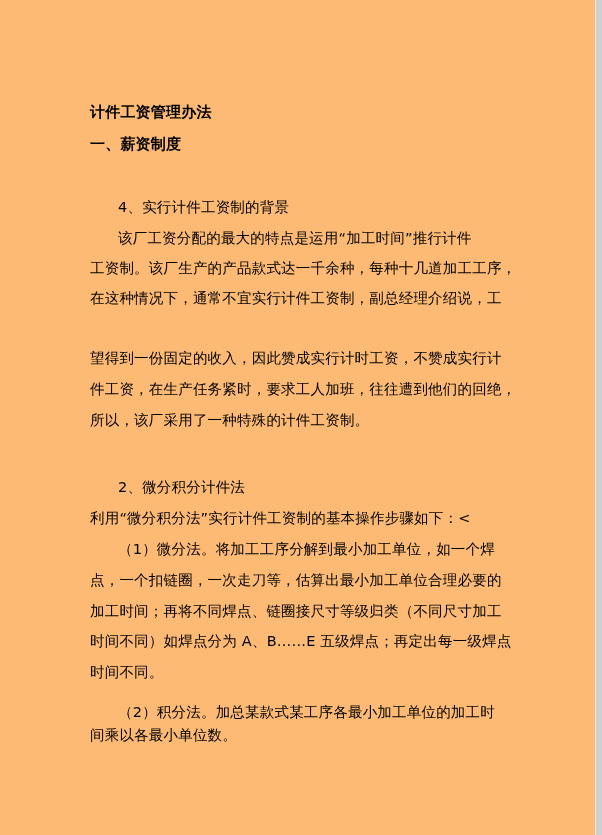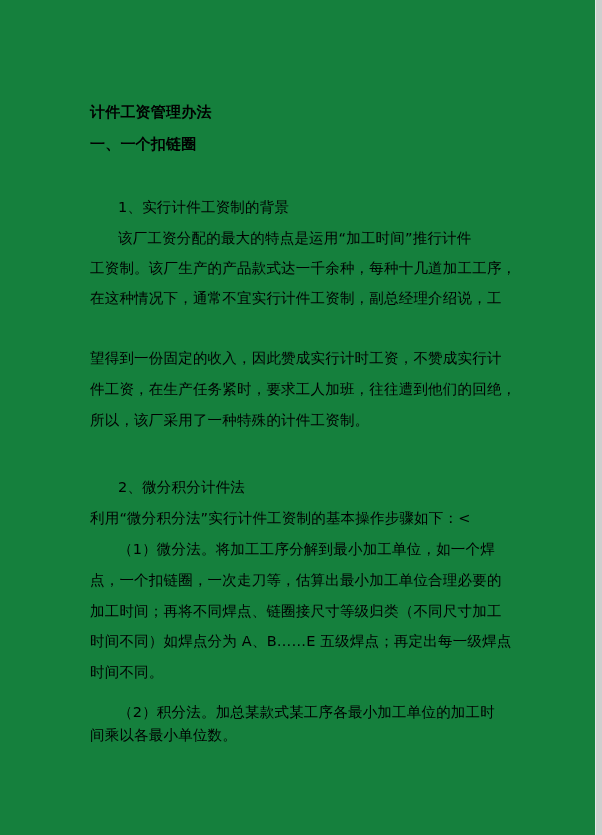--- a/index.html
+++ b/index.html
@@ -2,35 +2,35 @@
 <html><head>
 <meta charset="utf-8">
 <style>
   html, body { margin:0; padding:0; }
   body {
     width:602px; height:835px; overflow:hidden; background:#ffffff;
     position:relative;
     font-family:"DejaVu Sans", "Liberation Sans", sans-serif;
     color:#000;
   }
-  .page { position:absolute; left:0; top:0; width:595px; height:835px; background:#15803d; }
+  .page { position:absolute; left:0; top:0; width:595px; height:835px; background:#fdba74; }
   .scrollbar { position:absolute; left:595px; top:0; width:7px; height:835px; background:#cfcfcf; border-left:1px solid #e6e6e6; box-sizing:border-box; }
   .line { position:absolute; left:90px; white-space:nowrap; font-size:14.5px; line-height:18px; letter-spacing:0.2px; }
   .bold { font-weight:bold; font-size:15px; }
   .ind1 { left:118px; }
   .ind2 { left:118px; }
 </style>
 </head>
 <body>
 
 <div class="page">
   <div class="line bold" style="top:103px;">计件工资管理办法</div>
-  <div class="line bold" style="top:135px;">一、一个扣链圈</div>
+  <div class="line bold" style="top:135px;">一、薪资制度</div>
 
-  <div class="line ind1" style="top:198px;">1、实行计件工资制的背景</div>
+  <div class="line ind1" style="top:198px;">4、实行计件工资制的背景</div>
   <div class="line ind2" style="top:229px;">该厂工资分配的最大的特点是运用“加工时间”推行计件</div>
   <div class="line" style="top:259px;">工资制。该厂生产的产品款式达一千余种，每种十几道加工工序，</div>
   <div class="line" style="top:289px;">在这种情况下，通常不宜实行计件工资制，副总经理介绍说，工</div>
   <div class="line" style="top:349px;">望得到一份固定的收入，因此赞成实行计时工资，不赞成实行计</div>
   <div class="line" style="top:380px;">件工资，在生产任务紧时，要求工人加班，往往遭到他们的回绝，</div>
   <div class="line" style="top:411px;">所以，该厂采用了一种特殊的计件工资制。</div>
 
   <div class="line ind1" style="top:478px;">2、微分积分计件法</div>
   <div class="line" style="top:509px;">利用“微分积分法”实行计件工资制的基本操作步骤如下：&lt;</div>
 

